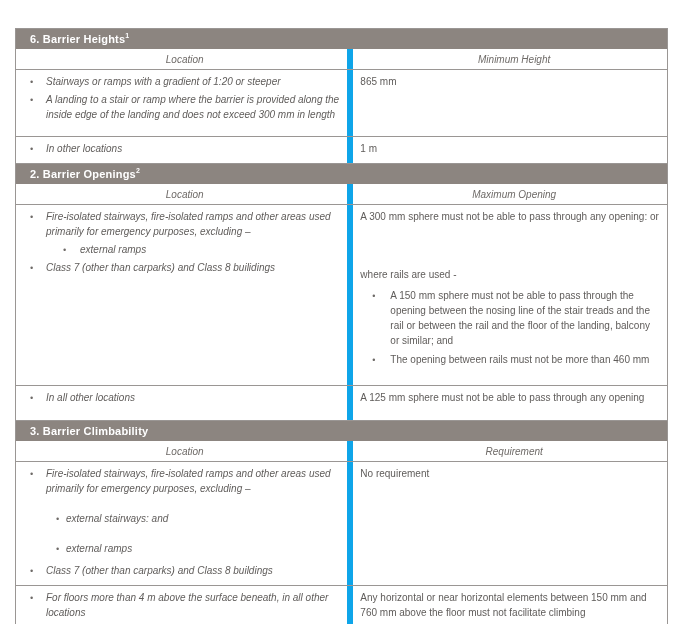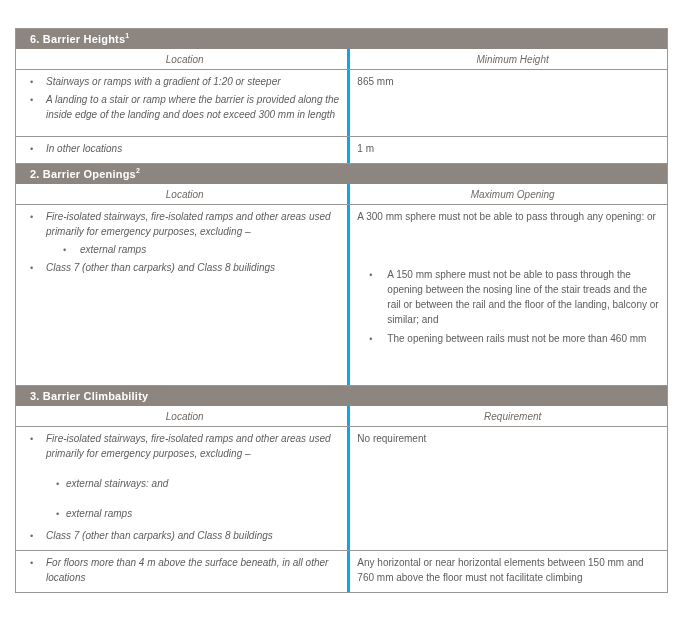--- a/index.html
+++ b/index.html
@@ -17,21 +17,21 @@
     background:#8c8580;color:#ffffff;font-weight:bold;font-size:11px;
     height:20px;line-height:20px;padding-left:14px;letter-spacing:.2px;
   }
   .bar sup{font-size:7px;line-height:0;}
   .row{
     display:grid;grid-template-columns:50.9% 49.1%;
     border-bottom:1px solid #9a9694;box-sizing:border-box;
   }
   .section:last-child .row:last-child{border-bottom:none;}
   .cell{padding:4px 8px 4px 7px;box-sizing:border-box;}
-  .cell.val{border-left:3px solid #0ea5e9;}
+  .cell.val{border-left:6px solid #0ea5e9;}
   .hdr-row{min-height:20px;}
   .hdr{font-style:italic;color:#6e6a67;padding-top:3px;padding-bottom:2px;padding-left:14px;text-align:center;}
   .hdr.val{padding-left:16px;}
   
   .li{position:relative;padding-left:23px;margin-bottom:3px;font-style:italic;}
   .li .blt{position:absolute;left:7px;top:0;color:#6e6a67;}
   .blt::before{content:"\2022";font-size:9px;}
   .li.l2{padding-left:57px;}
   .li.l2 .blt{left:40px;}
   .li.sub{padding-left:43px;margin-top:15px;margin-bottom:7px;}
@@ -83,23 +83,30 @@
     </div>
     <div class="row s2r1">
       <div class="cell">
         <div class="li"><span class="blt"></span><span>Fire-isolated stairways, fire-isolated ramps and other areas used primarily for emergency purposes, excluding –</span></div>
         <div class="li l2"><span class="blt"></span><span>external ramps</span></div>
         <div class="li"><span class="blt"></span><span>Class 7 (other than carparks) and Class 8 builidings</span></div>
       </div>
       <div class="cell val">
         <div>A 300 mm sphere must not be able to pass through any opening: or</div>
         <div class="gap42"></div>
+        <div class="cond">where rails are used -</div>
         <div class="rli"><span class="blt"></span><span>A 150 mm sphere must not be able to pass through the opening between the nosing line of the stair treads and the rail or between the rail and the floor of the landing, balcony or similar; and</span></div>
         <div class="rli"><span class="blt"></span><span>The opening between rails must not be more than 460 mm</span></div>
       </div>
+    </div>
+    <div class="row s2r2">
+      <div class="cell">
+        <div class="li"><span class="blt"></span><span>In all other locations</span></div>
+      </div>
+      <div class="cell val">A 125 mm sphere must not be able to pass through any opening</div>
     </div>
   </div>
 
   <div class="section">
     <div class="bar"><span>3. Barrier Climbability</span><sup></sup></div>
     <div class="row hdr-row">
       <div class="cell hdr">Location</div>
       <div class="cell hdr val">Requirement</div>
     </div>
     <div class="row s3r1">

